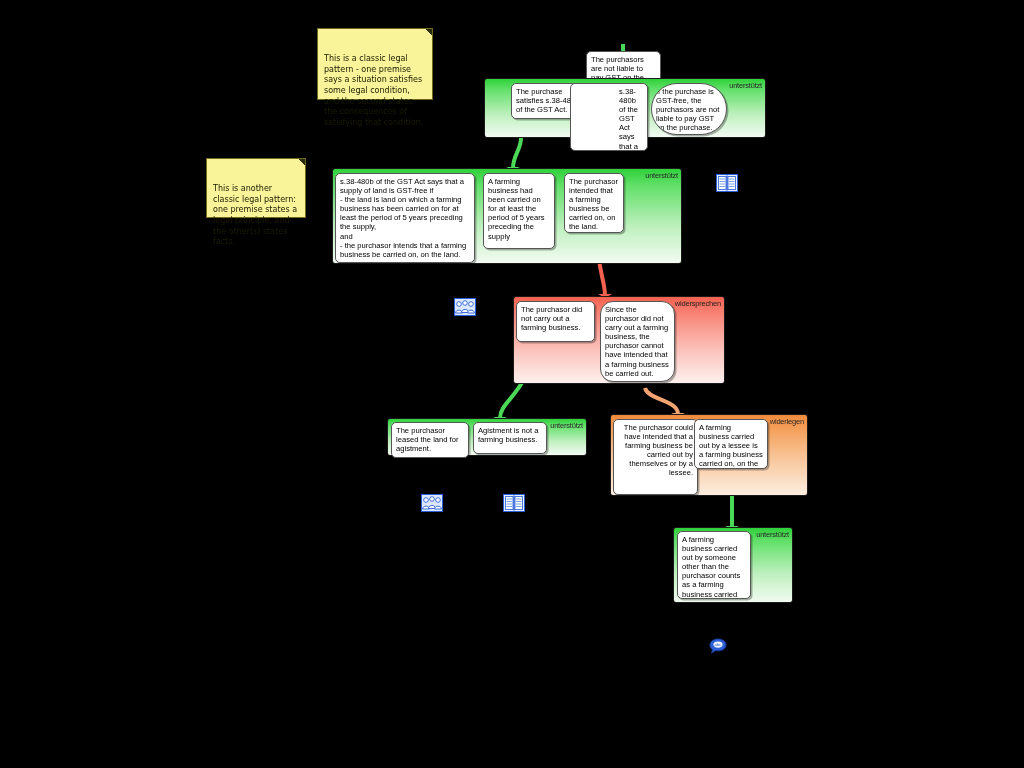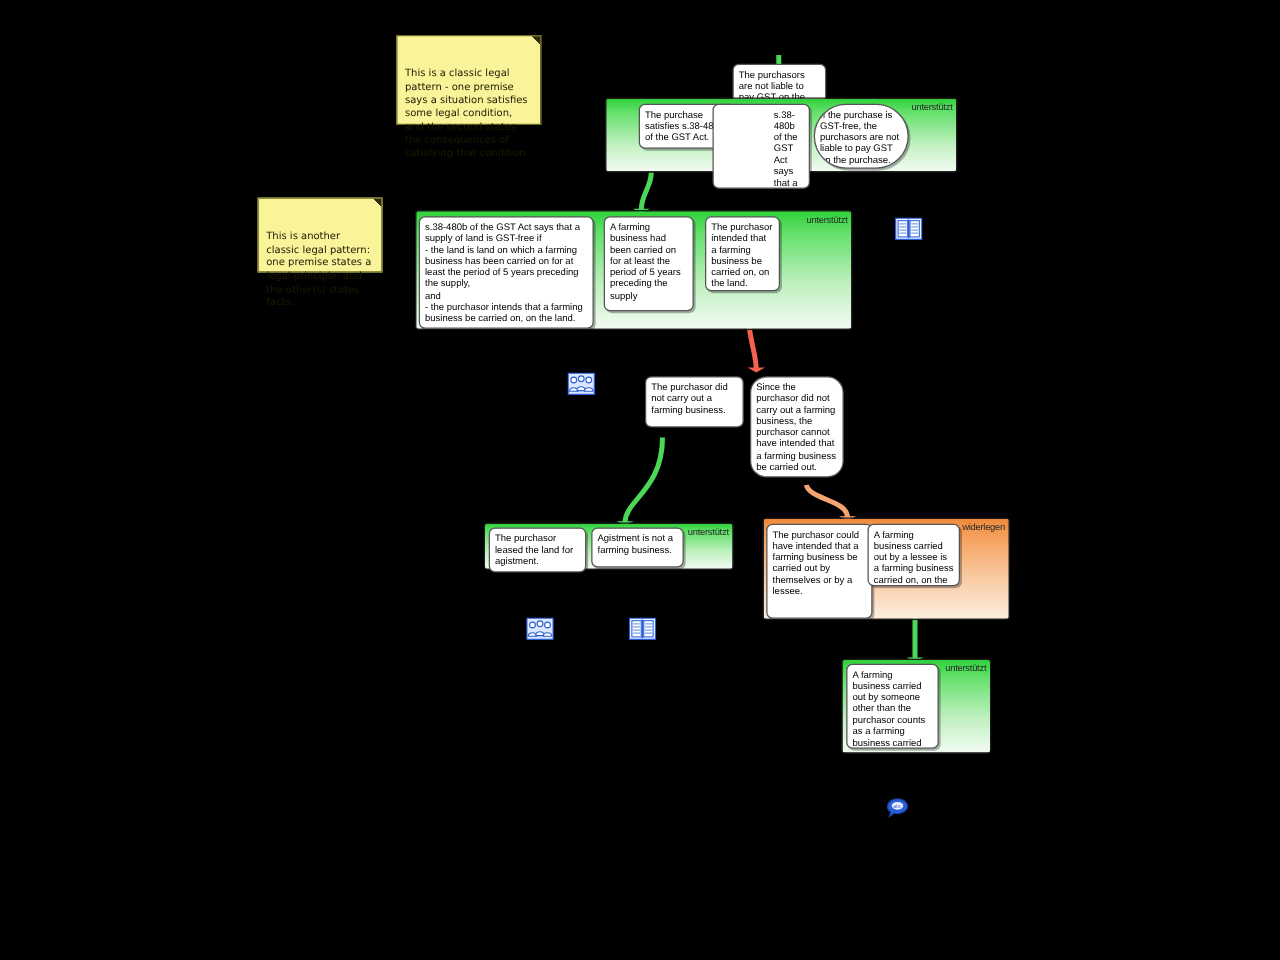--- a/index.html
+++ b/index.html
@@ -109,33 +109,36 @@
   <div class="group support" style="left:332px;top:168px;width:350px;height:96px;">
     <span class="group-label">unterstützt</span>
   </div>
   <div class="box" style="left:335px;top:173px;width:140px;height:90px;">s.38-480b of the GST Act says that a supply of land is GST-free if
 - the land is land on which a farming business has been carried on for at least the period of 5 years preceding the supply,
 and
 - the purchasor intends that a farming business be carried on, on the land.</div>
   <div class="box" style="left:483px;top:173px;width:72px;height:76px;">A farming business had been carried on for at least the period of 5 years preceding the supply</div>
   <div class="box" style="left:564px;top:173px;width:60px;height:60px;">The purchasor intended that a farming business be carried on, on the land.</div>
 
+  <div class="group oppose" style="left:513px;top:296px;width:212px;height:88px;">
+    <span class="group-label">widersprechen</span>
+  </div>
   <div class="box" style="left:516px;top:301px;width:79px;height:41px;">The purchasor did not carry out a farming business.</div>
   <div class="box" style="left:600px;top:301px;width:75px;height:81px;border-radius:13px;">Since the purchasor did not carry out a farming business, the purchasor cannot have intended that a farming business be carried out.</div>
 
   <div class="group support" style="left:387px;top:418px;width:200px;height:38px;">
     <span class="group-label">unterstützt</span>
   </div>
   <div class="box" style="left:391px;top:422px;width:78px;height:36px;">The purchasor leased the land for agistment.</div>
   <div class="box" style="left:473px;top:422px;width:74px;height:32px;">Agistment is not a farming business.</div>
 
   <div class="group rebut" style="left:610px;top:414px;width:198px;height:82px;">
     <span class="group-label">widerlegen</span>
   </div>
-  <div class="box" style="left:613px;top:419px;width:85px;height:76px;">The purchasor could have intended that a farming business be carried out by themselves or by a lessee.</div>
+  <div class="box" style="left:613px;top:419px;width:85px;height:76px;text-align:right;">The purchasor could have intended that a farming business be carried out by themselves or by a lessee.</div>
   <div class="box" style="left:694px;top:419px;width:74px;height:50px;">A farming business carried out by a lessee is a farming business carried on, on the land.</div>
 
   <div class="group support" style="left:673px;top:527px;width:120px;height:76px;">
     <span class="group-label">unterstützt</span>
   </div>
   <div class="box" style="left:677px;top:531px;width:74px;height:68px;">A farming business carried out by someone other than the purchasor counts as a farming business carried on, on the land.</div>
 
   <div class="note" style="left:317px;top:28px;width:116px;height:72px;">
     <span class="dogear"></span>
     <span>This is a classic legal pattern - one premise says a situation satisfies some legal condition, and the second states the consequences of satisfying that condition.</span>

